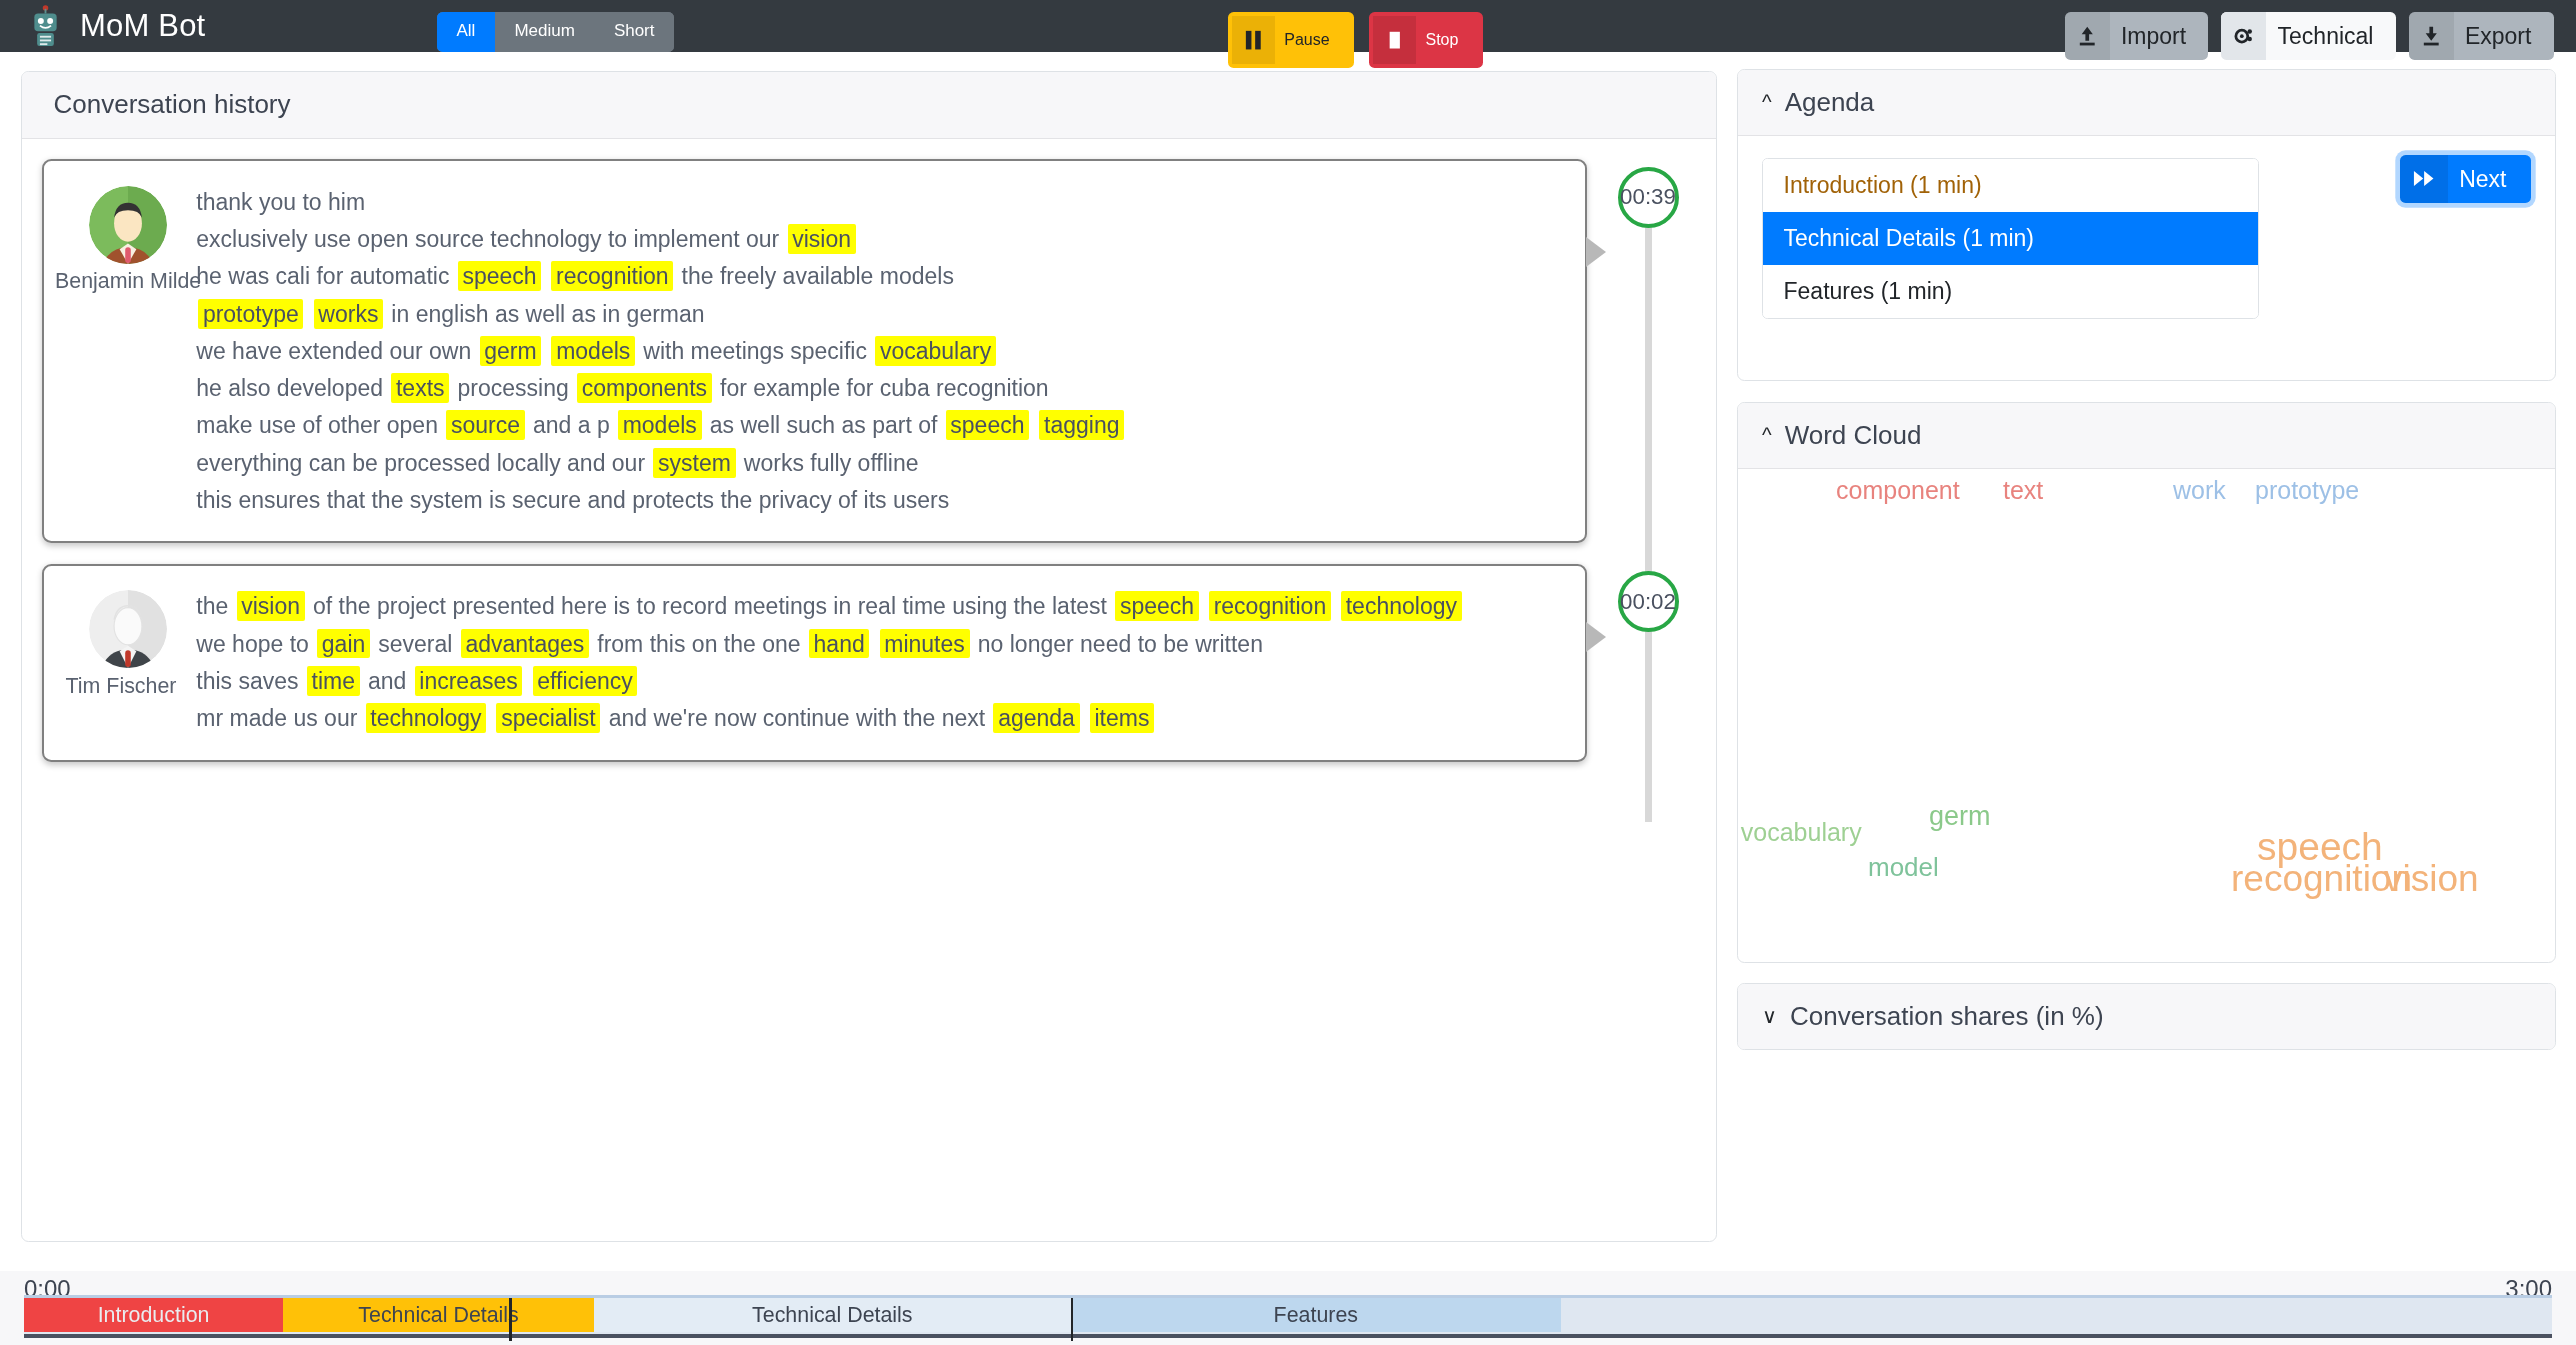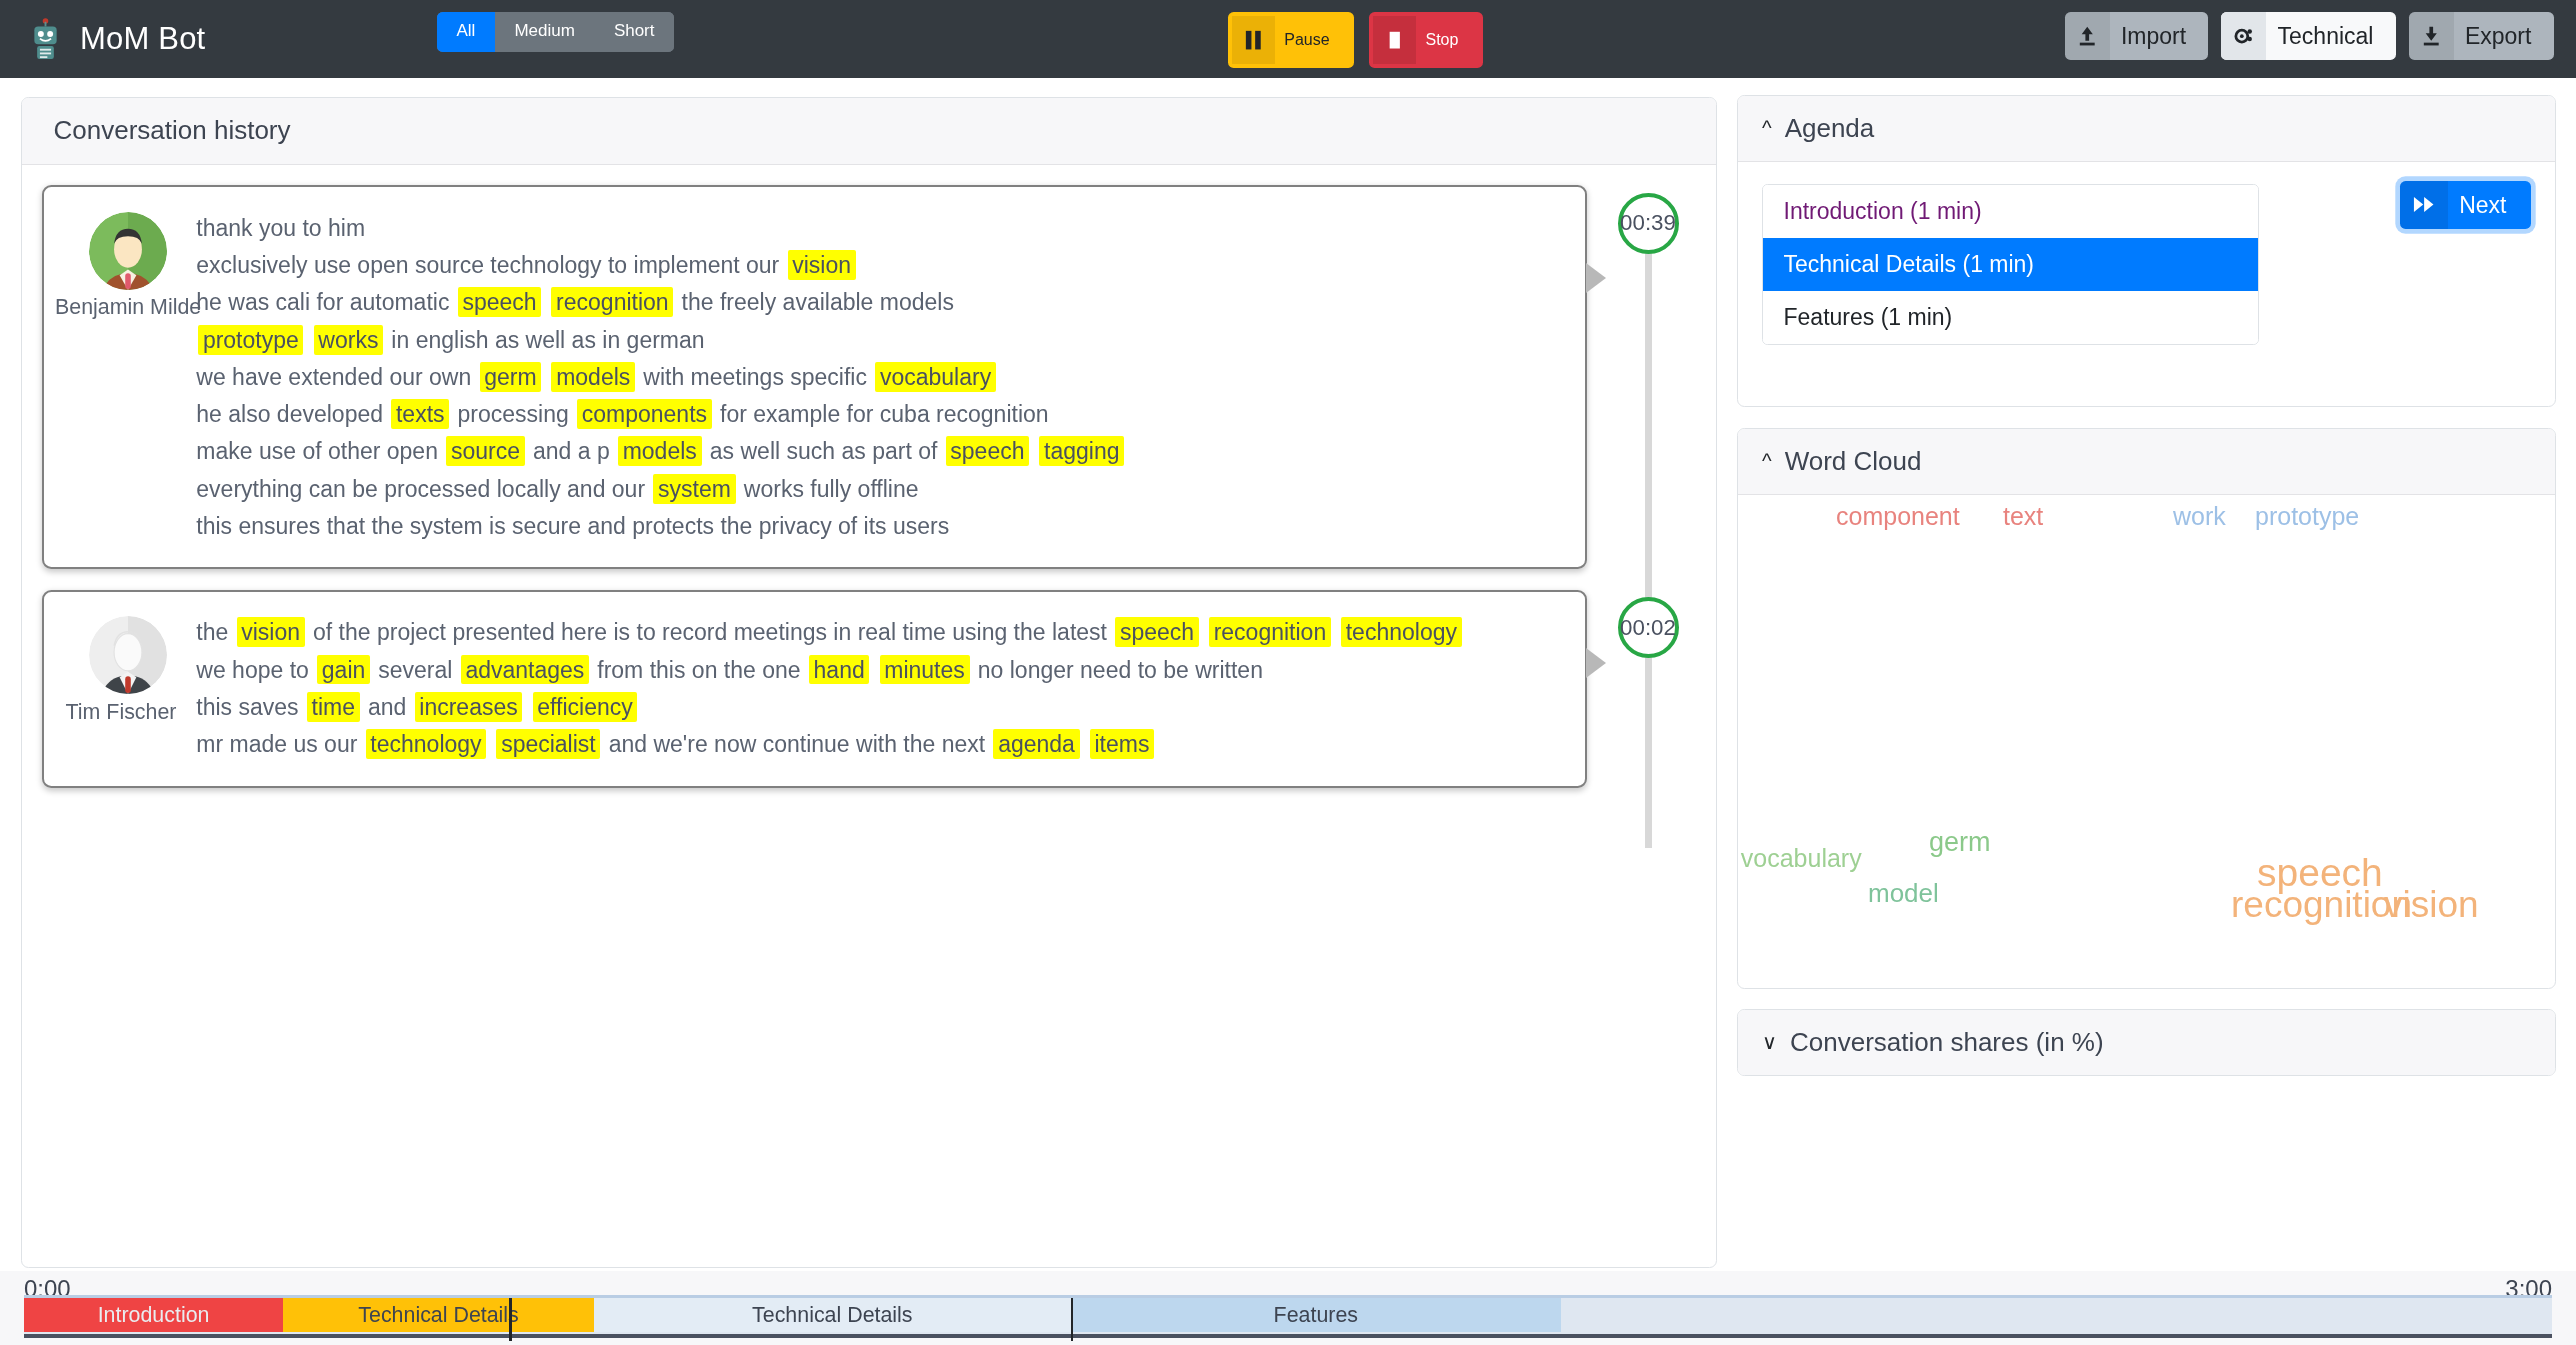--- a/index.html
+++ b/index.html
@@ -4,21 +4,21 @@
 <style>
   * { box-sizing: border-box; margin: 0; padding: 0; }
   html, body {
     width: 2576px; height: 1346px;
     background: #ffffff;
     font-family: "Liberation Sans", sans-serif;
     overflow: hidden;
   }
   
   .navbar {
-    height: 78px;
+    height: 52px;
     background: #343a40;
     display: flex;
     align-items: center;
     padding: 0 26px;
     position: relative;
   }
   .brand { display: flex; align-items: center; gap: 15px; }
   .brand-logo { width: 39px; height: 43px; position: relative; }
   .brand-title {
     color: #ffffff;
@@ -203,21 +203,21 @@
     border-radius: 5.6px;
     overflow: hidden;
   }
   .agenda-item {
     padding: 13px 20.5px;
     font-size: 23px;
     color: #212529;
     cursor: pointer;
     background: #ffffff;
   }
-  .agenda-item.muted { color: #701a75; }
+  .agenda-item.muted { color: #a16207; }
   .agenda-item.active { background: #007bff; color: #ffffff; }
   .next-btn {
     position: absolute;
     right: 24px; top: 18.6px;
     display: flex; align-items: center;
     background: #007bff; color: #ffffff;
     border: none; border-radius: 5.6px; overflow: hidden;
     font-size: 23px; cursor: pointer;
     font-family: "Liberation Sans", sans-serif;
     box-shadow: 0 0 0 4.7px rgba(0,123,255,0.30);

